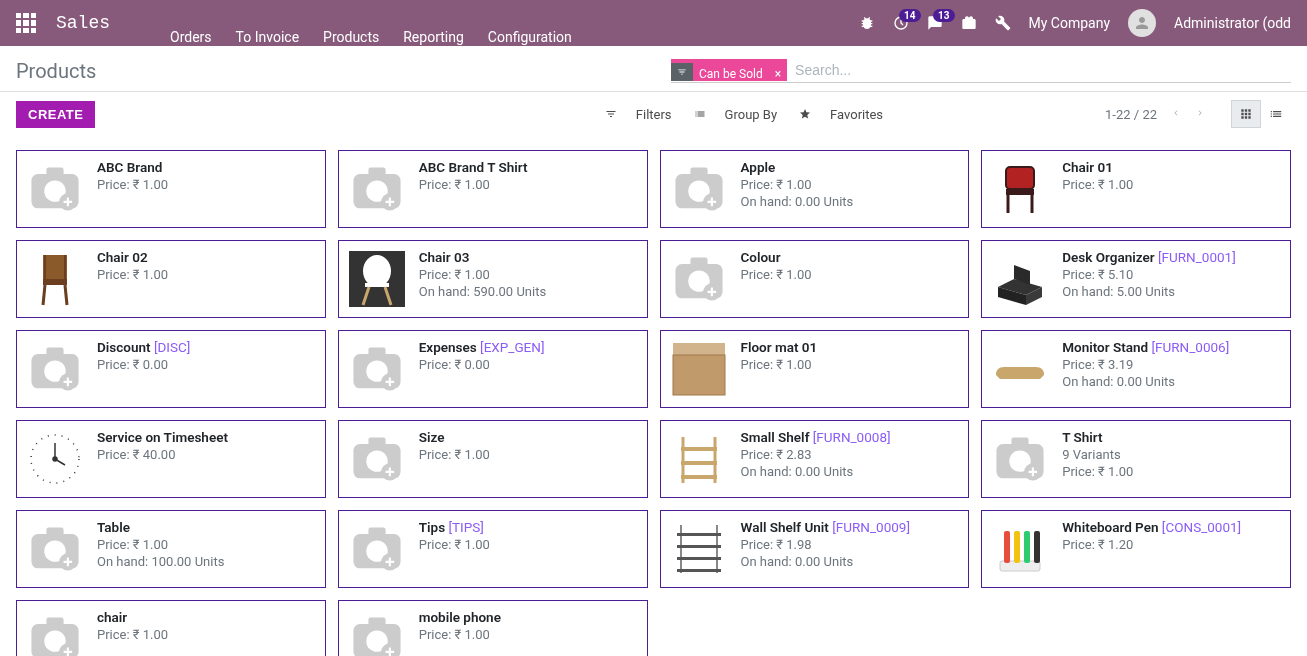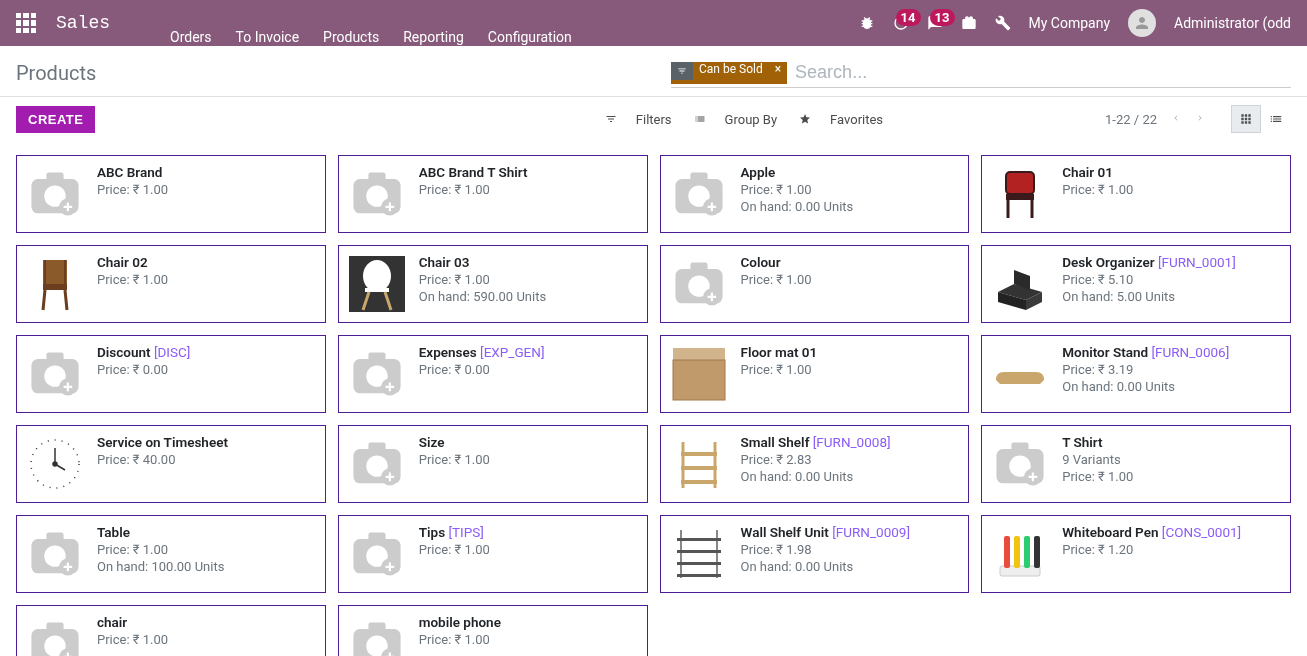--- a/index.html
+++ b/index.html
@@ -6,34 +6,34 @@
 body { font-family: -apple-system, BlinkMacSystemFont, "Segoe UI", Roboto, sans-serif; font-size: 13px; color: #4c4c4c; background: #fff; overflow-x: hidden; }
 
 .topbar { background: #875A7B; color: #fff; height: 46px; display: flex; align-items: center; padding: 0 16px; }
 .apps-icon { width: 20px; height: 20px; display: grid; grid-template-columns: repeat(3,1fr); grid-template-rows: repeat(3,1fr); gap:2px; margin-right: 20px; cursor:pointer; }
 .apps-icon span { background:#fff; }
 .brand { font-size: 18px; font-weight: 400; margin-right: 60px; font-family: Liberation Mono, monospace; }
 .nav-menu { display:flex; gap: 24px; }
 .nav-menu a { color:#fff; text-decoration:none; font-size: 14px; cursor:pointer;margin-top:28px; }
 .topbar-right { margin-left:auto; display:flex; align-items:center; gap:18px; }
 .icon-btn { color:#fff; cursor:pointer; display:flex; align-items:center; position:relative; }
-.badge { background:#be185d; color:#fff; border-radius:10px; font-size:13px; padding:1px 5px; position:absolute; top:-6px; right:-12px; font-weight:bold; }
+.badge { background:#4c1d95; color:#fff; border-radius:10px; font-size:10px; padding:1px 5px; position:absolute; top:-6px; right:-12px; font-weight:bold; }
 .company { font-size:14px; }
 .avatar { width:28px; height:28px; border-radius:50%; background:#e0e0e0; display:flex; align-items:center; justify-content:center; }
 .avatar svg { width:18px; height:18px; fill:#999; }
 .user-name { font-size:14px; }
 
 .controlbar { display:flex; align-items:center; padding: 12px 16px 8px 16px; border-bottom:1px solid #e0e0e0; }
 .breadcrumb-title { font-size: 20px; color: #6c757d; font-weight:400; }
 .search-area { margin-left:auto; display:flex; align-items:center; border-bottom:1px solid #ccc; width: 620px; }
-.filter-chip { background:#a16207; color:#fff; display:flex; align-items:flex-start; font-size:12px; height:22px; }
+.filter-chip { background:#ec4899; color:#fff; display:flex; align-items:flex-end; font-size:12px; height:22px; }
 .filter-chip .chip-icon { background:#5a6268; padding:4px 6px; display:flex; align-items:center; }
 .filter-chip .chip-label { padding:0 6px; }
 .filter-chip .chip-close { padding:0 6px; cursor:pointer; }
-.search-input { border:none; outline:none; padding:4px 8px; font-size:18px; flex:1; color:#0f172a; }
+.search-input { border:none; outline:none; padding:4px 8px; font-size:14px; flex:1; color:#0f172a; }
 .search-input::placeholder { color:#adb5bd; }
 
 .toolbar { display:flex; align-items:center; padding: 8px 16px 10px 16px; }
 .btn-create { background:#a21caf; color:#fff; border:none; padding:6px 12px; font-size:13px; font-weight:bold; cursor:pointer; letter-spacing:0.5px; }
 .toolbar-right { margin-left:auto; display:flex; align-items:center; gap: 22px; }
 .tool-link { color:#4c4c4c; cursor:pointer; font-size:13px; display:flex; align-items:center; gap:19px; }
 .pager { margin-left: 200px; display:flex; align-items:center; gap:10px; color:#6c757d; font-size:13px; }
 .pager-arrows { display:flex; gap:6px; }
 .pager-arrow { cursor:pointer; color:#adb5bd; padding:4px; }
 .view-switch { display:flex; }

